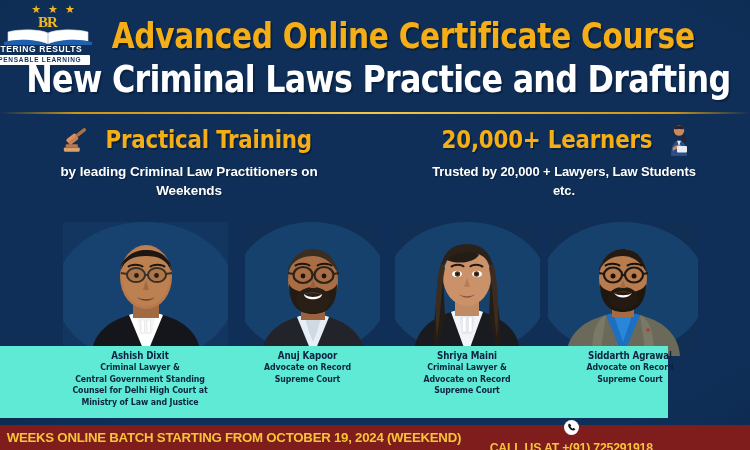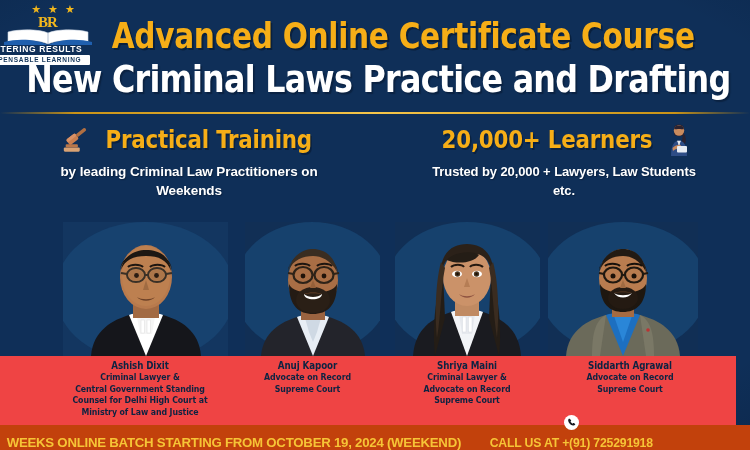--- a/index.html
+++ b/index.html
@@ -103,37 +103,37 @@
   .icon-gavel{width:30px;height:30px;flex:0 0 auto;}
   .icon-learner{width:26px;height:34px;flex:0 0 auto;}
 
   
   .speakers{position:absolute;left:0;top:222px;width:750px;height:134px;z-index:3;}
   .ph{position:absolute;bottom:0;overflow:hidden;}
   .ph svg{display:block;}
 
   
   .namebar{
-    position:absolute;left:0;top:356px;width:736px;height:72px;
-    background:#ef4444;z-index:7;
+    position:absolute;left:0;top:346px;width:668px;height:72px;
+    background:#5eead4;z-index:7;
   }
   .nb-col{
     position:absolute;top:4px;text-align:center;
     color:#0d2342;
     font-family:"DejaVu Sans Condensed","Liberation Sans Narrow","Liberation Sans",sans-serif;
     font-weight:bold;font-size:9px;line-height:11.6px;letter-spacing:-.1px;
     transform:scaleX(.97);
   }
   .nb-col .nm{font-size:10px;display:block;margin-bottom:.5px;}
 
   
   .bottombar{
     position:absolute;left:0;top:425px;width:750px;height:25px;
-    background:#c2410c;z-index:8;
-    display:flex;align-items:flex-end;
+    background:#7f1d1d;z-index:8;
+    display:flex;align-items:center;
   }
   .bb-text{
     color:#f6c436;font-weight:bold;font-size:13.5px;letter-spacing:-.25px;
     white-space:nowrap;margin-left:2px;
     font-family:"Liberation Sans", sans-serif;
     transform:scaleX(.98);
   }
   .bb-right{
     display:flex;align-items:center;gap:6px;margin-left:22px;white-space:nowrap;flex-direction:column;
   }

